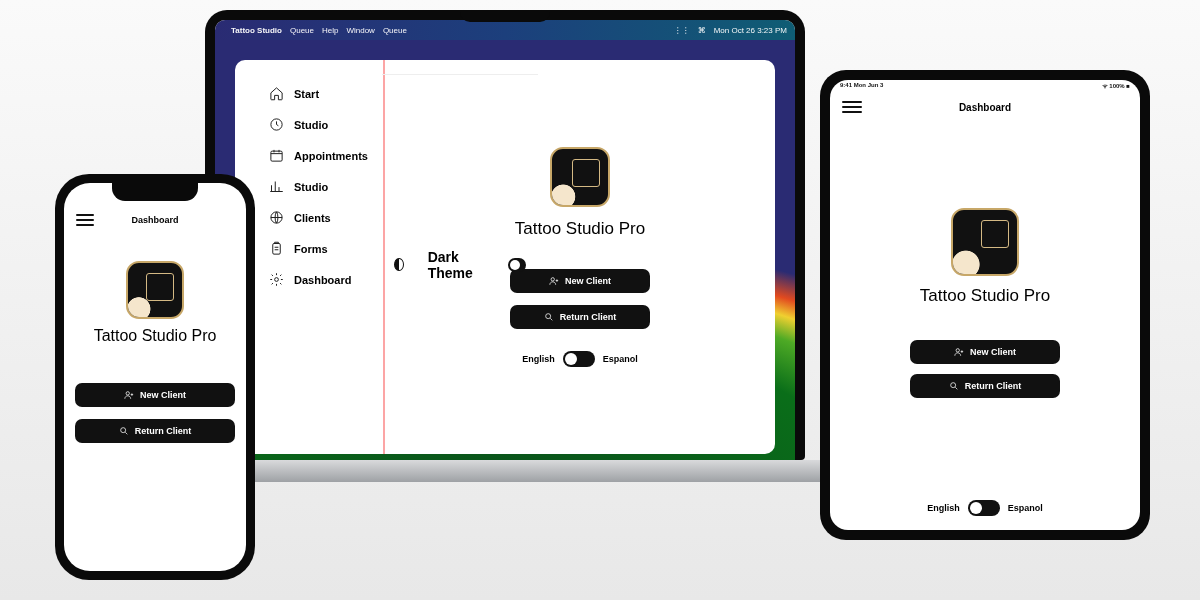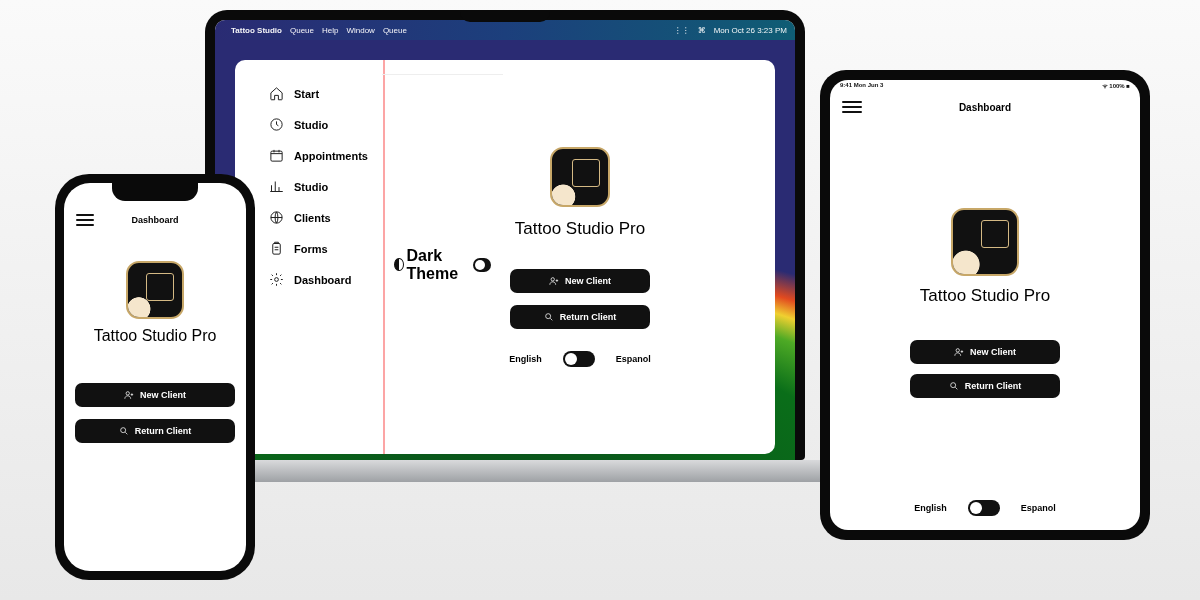--- a/index.html
+++ b/index.html
@@ -58,22 +58,22 @@
   }
   .hb { width: 18px; margin: 6px 10px 8px; cursor: pointer; }
   .hb div { height: 2px; background: #222; margin: 3px 0; border-radius: 1px; }
   .nav { flex: 1; padding: 4px 0; }
   .nav-item {
     display: flex; align-items: center; gap: 10px; padding: 8px 14px; font-size: 11px; font-weight: 600; cursor: pointer;
   }
   .nav-item .ic { width: 15px; height: 15px; display: flex; align-items: center; justify-content: center; }
   .nav-item svg { width: 15px; height: 15px; stroke: #222; fill: none; stroke-width: 1.6; }
   .theme-row {
-    display: flex; align-items: center; gap: 3px; padding: 10px 12px; border-top: 1px solid #eee;
-    font-size: 16px; font-weight: 600;
+    display: flex; align-items: center; gap: 24px; padding: 10px 12px; border-top: 1px solid #eee;
+    font-size: 14px; font-weight: 600;
   }
   .theme-row .tog { margin-left: auto; }
 
   .mac-main {
     flex: 1; display: flex; flex-direction: column; align-items: center; justify-content: center; gap: 12px;
   }
 
   .logo {
     width: 60px; height: 60px; border-radius: 13px; background: #111; position: relative; overflow: hidden;
     border: 2px solid #c7a768;
@@ -88,21 +88,21 @@
   }
   .title { font-size: 17px; font-weight: 400; }
 
   .btn {
     background: #111; color: #fff; font-size: 9px; font-weight: 600;
     padding: 7px 0; width: 140px; border-radius: 7px; border: none; cursor: pointer;
     display: flex; align-items: center; justify-content: center; gap: 6px;
   }
   .btn svg { width: 10px; height: 10px; stroke: #fff; fill: none; stroke-width: 1.8; }
 
-  .lang { display: flex; align-items: center; gap: 21px; font-size: 9px; font-weight: 600; margin-top: 10px; }
+  .lang { display: flex; align-items: center; gap: 8px; font-size: 9px; font-weight: 600; margin-top: 10px; }
   .toggle {
     width: 32px; height: 16px; background: #111; border-radius: 10px; position: relative; cursor: pointer;
   }
   .toggle::after {
     content: ""; position: absolute; width: 12px; height: 12px; background: #fff; border-radius: 50%;
     top: 2px; left: 2px;
   }
   .toggle.sm { width: 26px; height: 14px; }
   .toggle.sm::after { width: 10px; height: 10px; }
 

